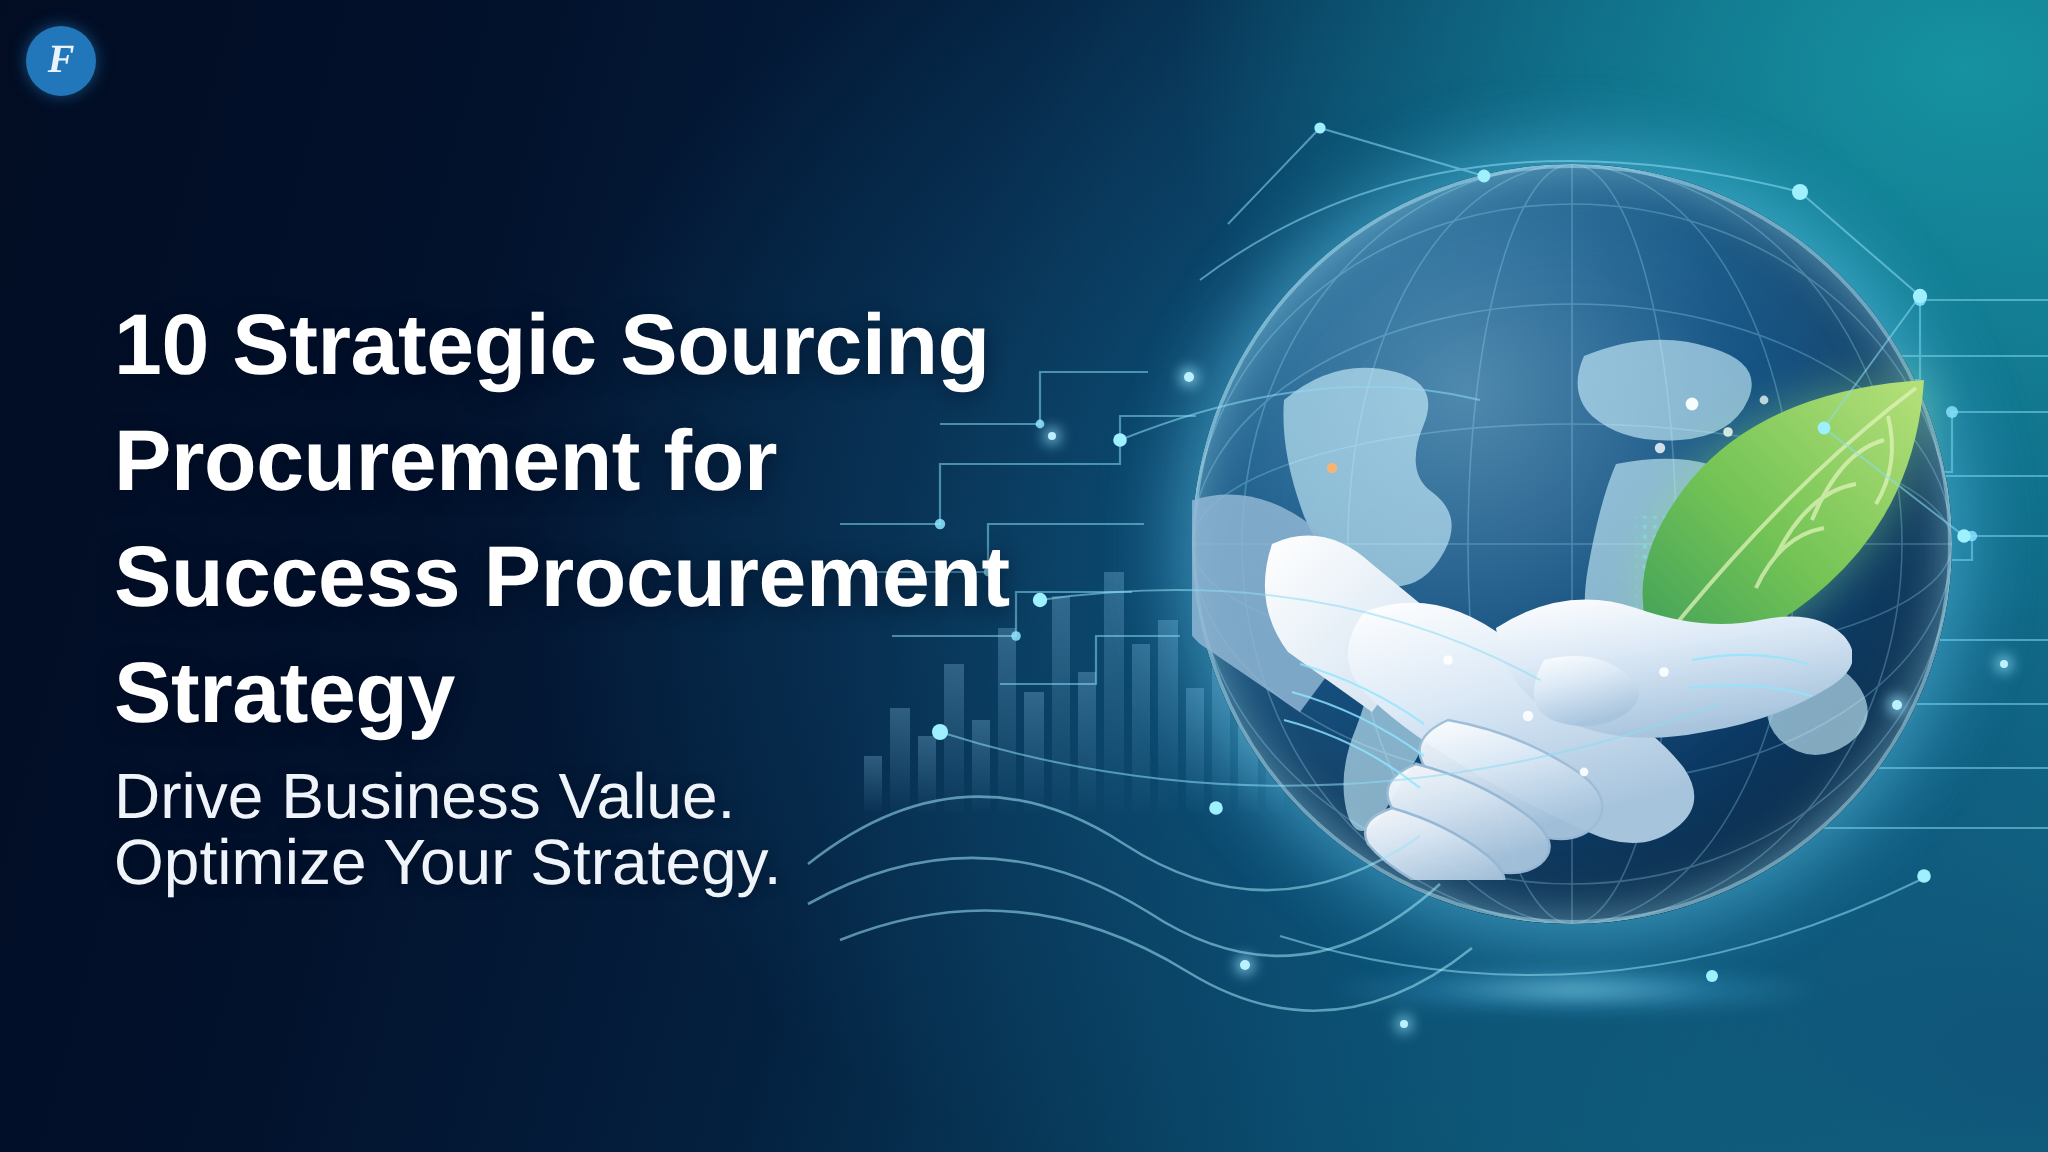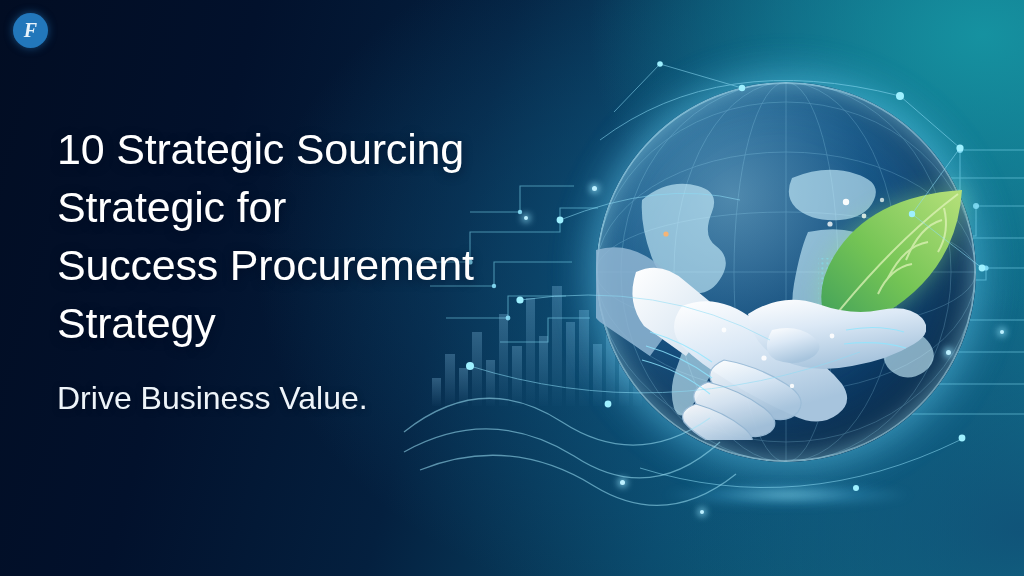--- a/index.html
+++ b/index.html
@@ -72,22 +72,22 @@
     position:absolute; left:13px; top:13px; width:35px; height:35px; border-radius:50%;
     background:#2277bb;
     display:flex; align-items:center; justify-content:center;
     box-shadow:0 0 8px rgba(40,130,200,.55);
   }
   .logo span { color:#e8f3fb; font-size:20px; font-style:italic; font-weight:700;
                font-family:"Liberation Serif", serif; line-height:1; transform:translateY(-1px); }
 
   
   .headline {
-    position:absolute; left:57px; top:120px; width:520px;
-    color:#ffffff; font-size:43px; font-weight:400; line-height:58px;
+    position:absolute; left:57px; top:144px; width:520px;
+    color:#ffffff; font-size:43px; font-weight:700; line-height:58px;
     letter-spacing:-0.2px;
     text-shadow:0 2px 10px rgba(0,10,30,.55);
   }
   .headline .ln { display:block; white-space:nowrap; }
 
   .subhead {
     position:absolute; left:57px; top:382px; width:460px;
     color:#eef4f9; font-size:32px; font-weight:400; line-height:33px;
     text-shadow:0 1px 6px rgba(0,10,30,.5);
   }
@@ -308,22 +308,23 @@
   <div class="dot" style="left:1000px;top:330px;width:4px;height:4px;"></div>
   <div class="dot" style="left:946px;top:350px;width:5px;height:5px;"></div>
   <div class="dot" style="left:700px;top:510px;width:4px;height:4px;"></div>
 
   <div class="logo">
     <span>F</span>
   </div>
 
   <h1 class="headline">
     <span class="ln">10 Strategic Sourcing</span>
-    <span class="ln">Strategic for</span>
+    <span class="ln">Procurement for</span>
     <span class="ln">Success Procurement</span>
     <span class="ln">Strategy</span>
   </h1>
 
   <p class="subhead">
     <span class="ln">Drive Business Value.</span>
+    <span class="ln">Optimize Your Strategy.</span>
   </p>
 
 </div>
 
 </body></html>

